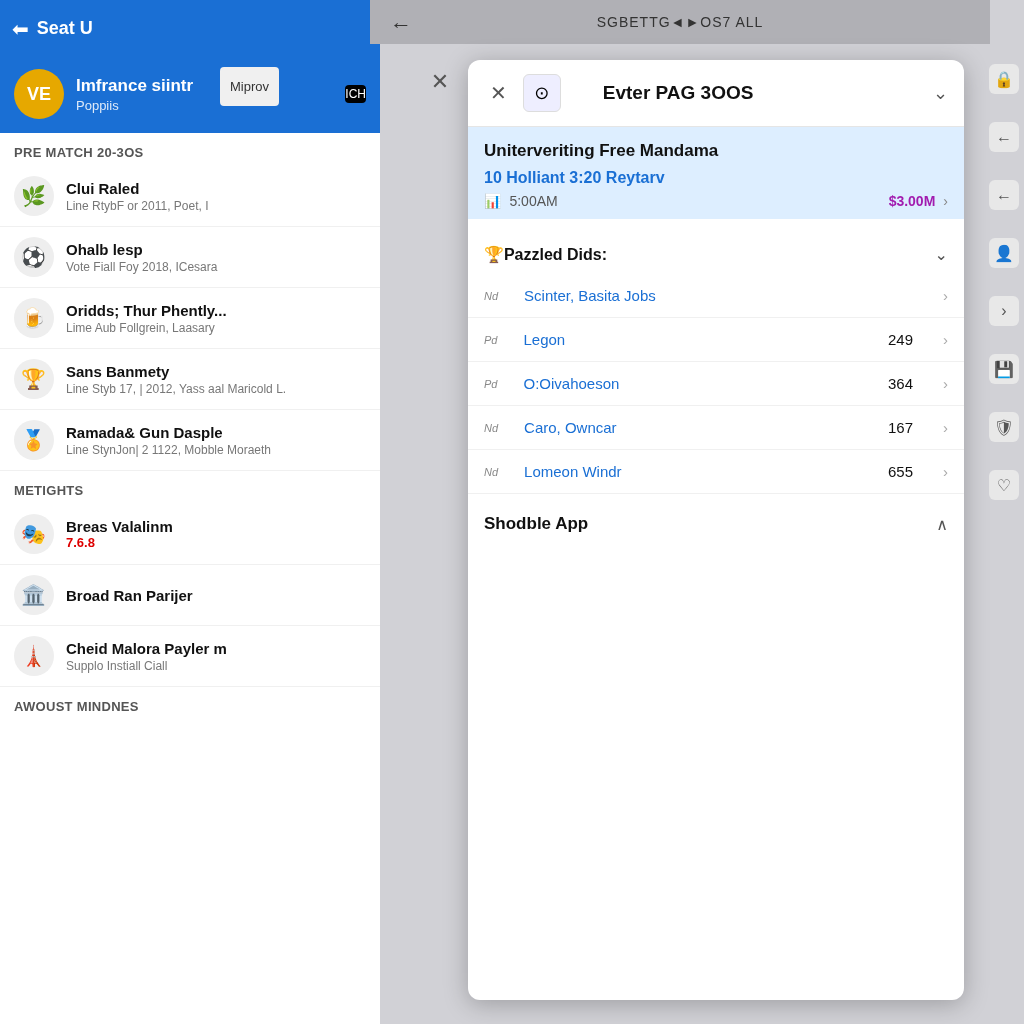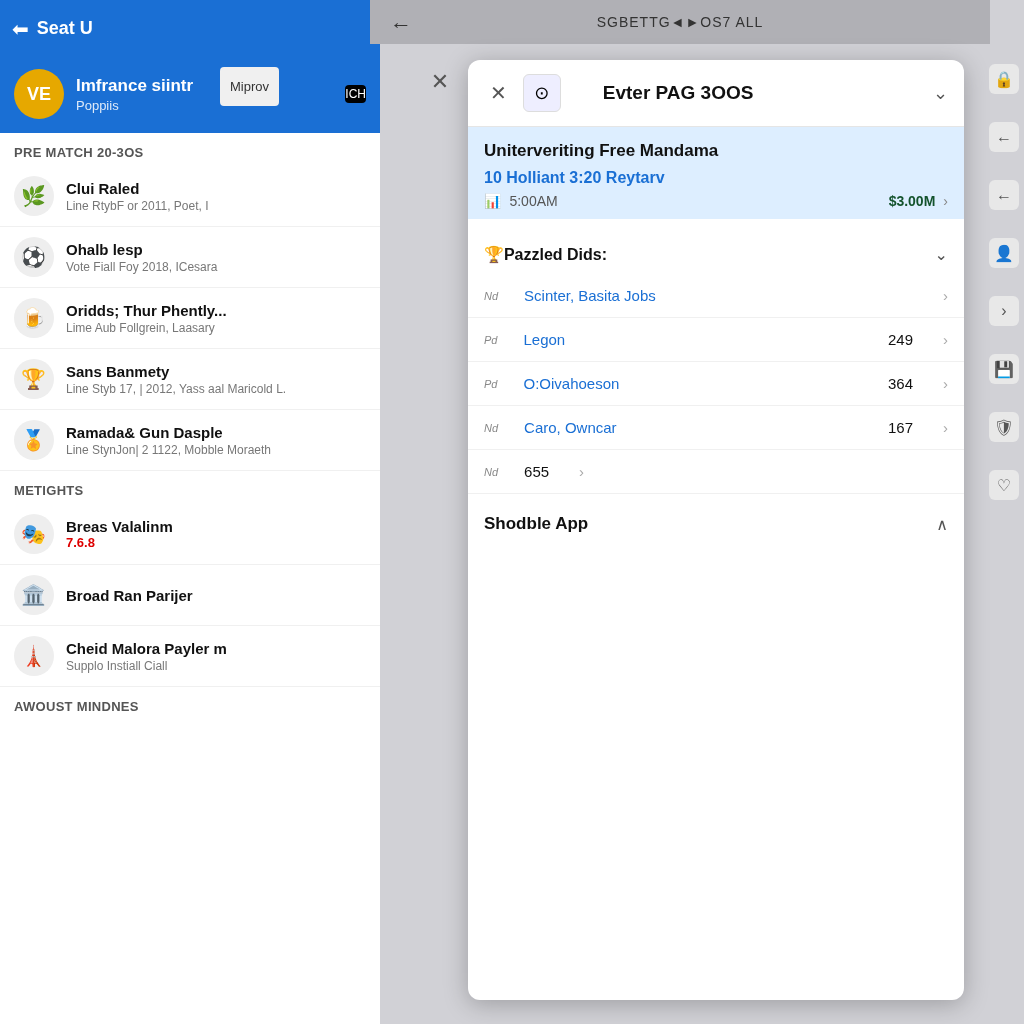--- a/index.html
+++ b/index.html
@@ -156,21 +156,21 @@
     .featured-title { font-size: 17px; font-weight: 700; color: #111; margin-bottom: 8px; }
     .featured-subtitle { font-size: 16px; color: #1a6fd4; font-weight: 600; margin-bottom: 6px; }
     .featured-row {
       display: flex;
       align-items: center;
       gap: 8px;
       margin-top: 4px;
     }
     .featured-icon { font-size: 14px; }
     .featured-time { font-size: 14px; color: #555; }
-    .featured-price { font-size: 14px; color: #14532d; font-weight: 600; margin-left: auto; }
+    .featured-price { font-size: 14px; color: #a21caf; font-weight: 600; margin-left: auto; }
     .featured-arrow { font-size: 14px; color: #888; }
 
     .section-header {
       display: flex;
       align-items: center;
       padding: 14px 16px 10px;
       justify-content: space-between;
     }
     .section-header-title {
       font-size: 16px;
@@ -379,20 +379,21 @@
       <span class="nav-row-arrow">›</span>
     </div>
         <div class="nav-row">
       <span class="nav-row-prefix">Nd</span>
       <span class="nav-row-label">Caro, Owncar</span>
       <span class="nav-row-count">167</span>
       <span class="nav-row-arrow">›</span>
     </div>
         <div class="nav-row">
       <span class="nav-row-prefix">Nd</span>
+      <span class="nav-row-label">Lomeon Windr</span>
       <span class="nav-row-count">655</span>
       <span class="nav-row-arrow">›</span>
     </div>
       </div>
 
     <div style="height:6px"></div>
 
     <div class="section-header2">
       <span class="section-header2-title">Shodble App</span>
       <span class="section-header2-chevron">∧</span>

